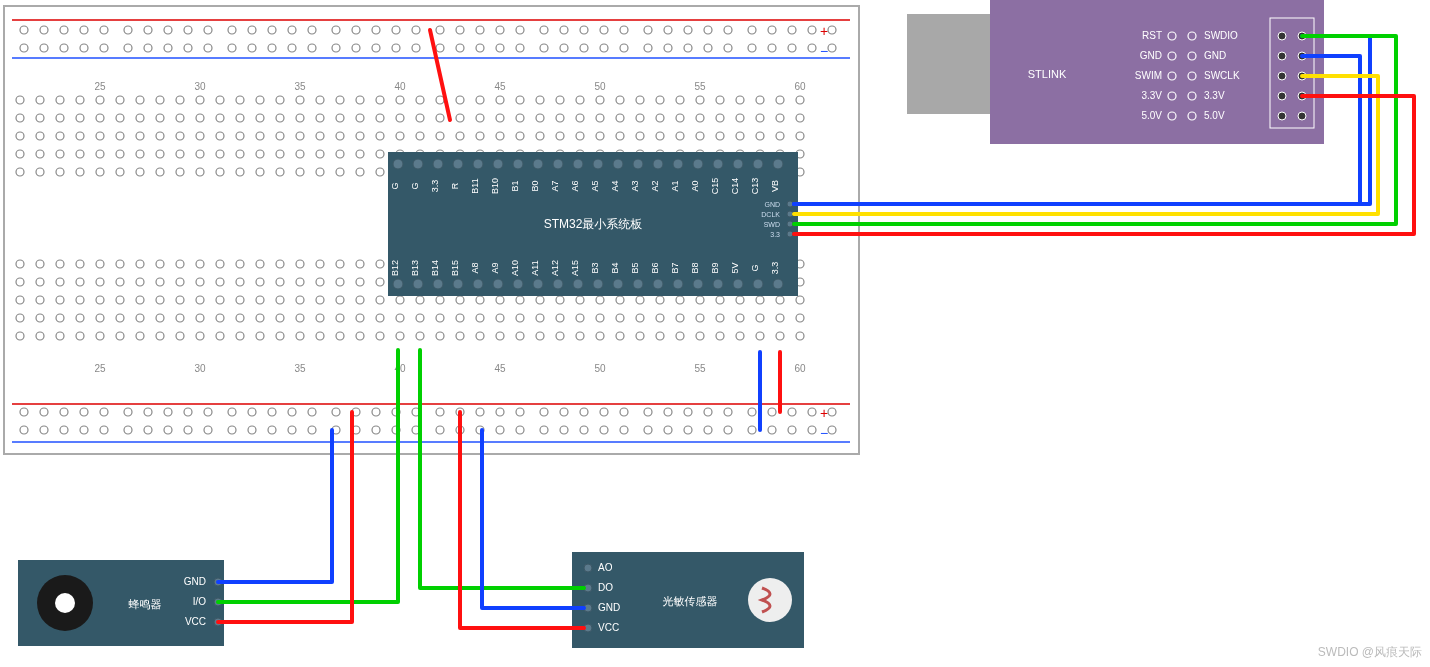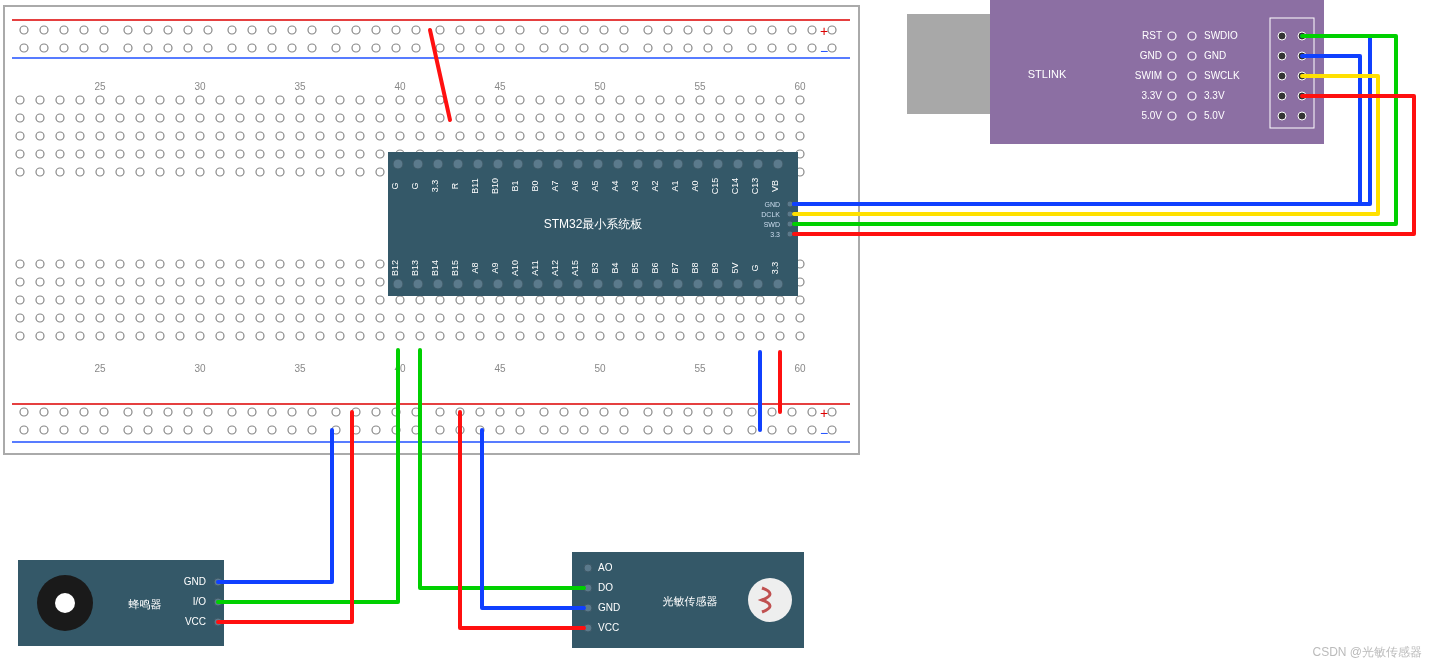--- a/index.html
+++ b/index.html
@@ -794,14 +794,14 @@
         <polyline points="794,234 1414,234 1414,96 1302,96" stroke="#ff1010"></polyline>
         <polyline points="218,582 332,582 332,430" stroke="#1040ff"></polyline>
         <polyline points="218,602 398,602 398,350" stroke="#00d000"></polyline>
         <polyline points="218,622 352,622 352,412" stroke="#ff1010"></polyline>
         <polyline points="584,588 420,588 420,350" stroke="#00d000"></polyline>
         <polyline points="584,608 482,608 482,430" stroke="#1040ff"></polyline>
         <polyline points="584,628 460,628 460,412" stroke="#ff1010"></polyline>
       </g>
 
 </svg>
-<div class="watermark">CSDN @光敏传感器</div>
+<div class="watermark">SWDIO @风痕天际</div>
 </div>
 
 </body></html>

